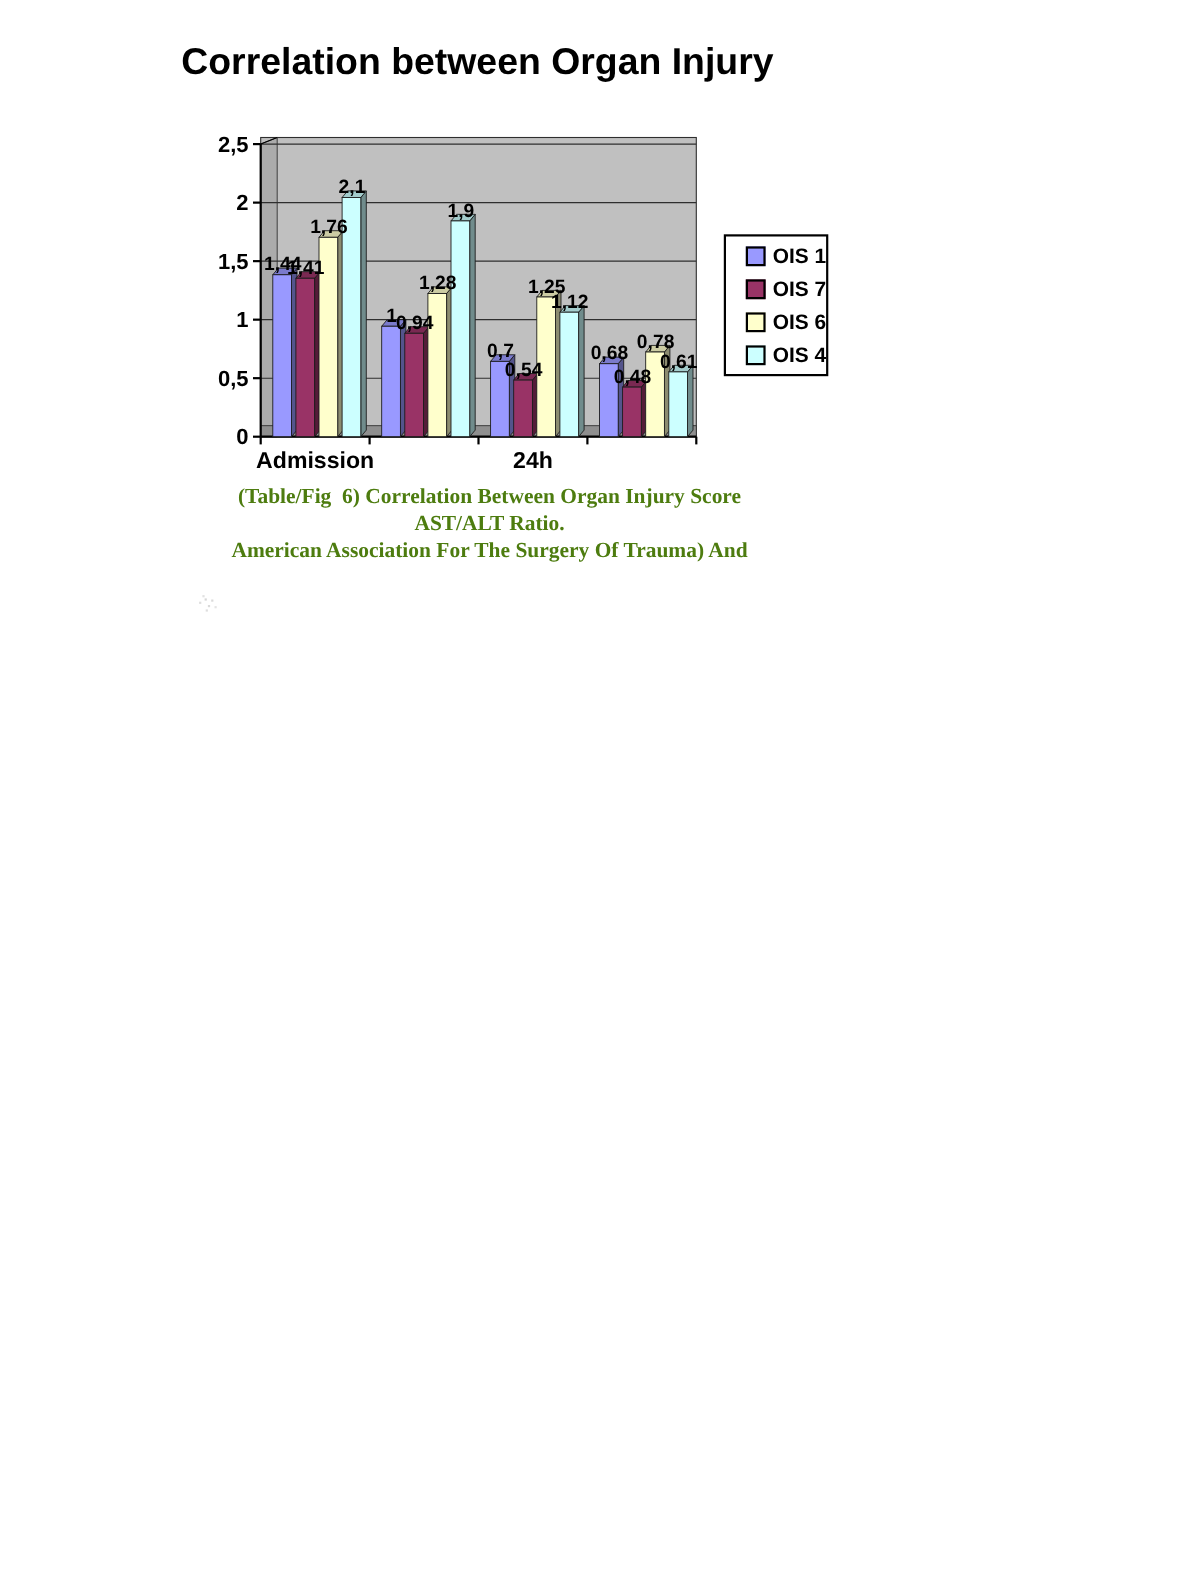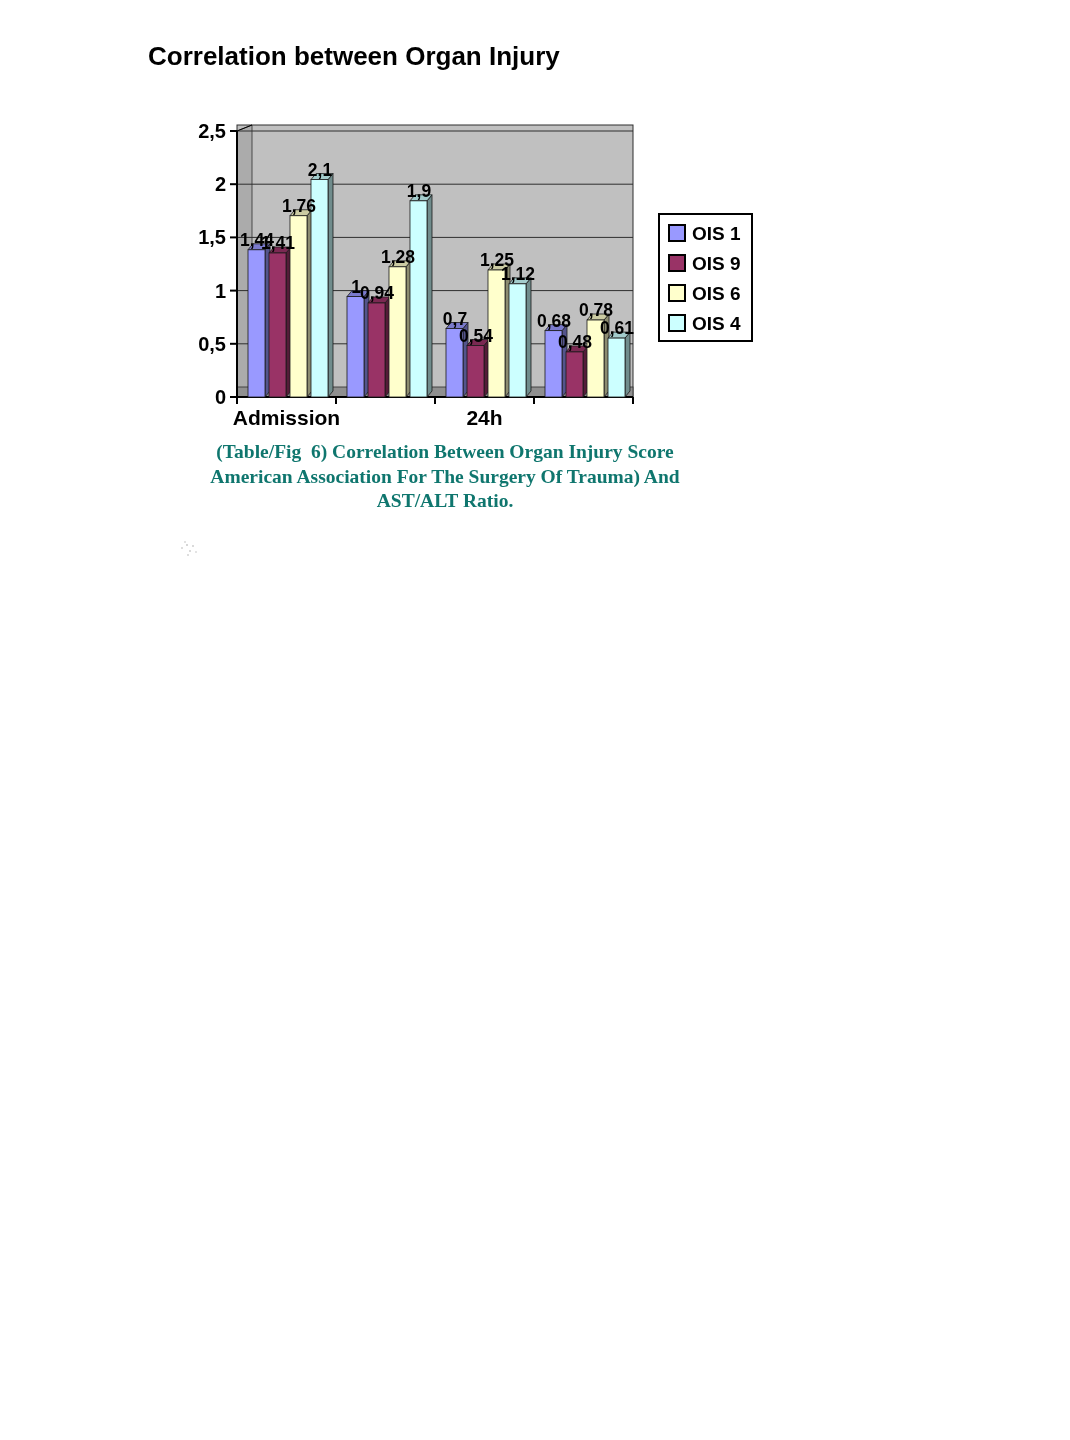--- a/index.html
+++ b/index.html
@@ -1,38 +1,38 @@
 <!DOCTYPE html>
 <html><head>
 <meta charset="utf-8">
 <style>
   html,body{margin:0;padding:0;}
   body{
     width:1070px;height:1440px;background:#ffffff;position:relative;
     font-family:"Liberation Sans",sans-serif;color:#000;
   }
   .chart-title{
-    position:absolute;left:148px;top:38px;width:572px;
-    font-weight:bold;font-size:26px;line-height:36px;color:#000;
+    position:absolute;left:148px;top:38px;width:572px;text-align:center;
+    font-weight:bold;font-size:34px;line-height:36px;color:#000;
   }
   #chart-svg{position:absolute;left:150px;top:20px;}
   .legend{
     position:absolute;left:658px;top:213px;width:95px;height:129px;
     box-sizing:border-box;border:2px solid #000;background:#fff;
     padding:3px 0 0 8px;
   }
-  .legend-item{display:flex;align-items:center;height:30px;}
+  .legend-item{display:flex;align-items:center;height:30px;justify-content:flex-end;}
   .legend-swatch{
     width:14px;height:14px;border:2px solid #000;margin-right:6px;flex:0 0 auto;
   }
   .legend-label{font-weight:bold;font-size:19px;line-height:19px;white-space:nowrap;}
   .caption{
     position:absolute;left:150px;top:440px;width:590px;text-align:center;
     font-family:"Liberation Serif",serif;font-weight:bold;font-size:19.5px;
-    line-height:24.5px;color:#0f766e;
+    line-height:24.5px;color:#4d7c0f;
   }
   .caption div{white-space:pre-wrap;}
   .artifact{
     position:absolute;left:186px;top:544px;width:2px;height:2px;background:#d6d6d6;
     box-shadow:6px 1px #dadada,-5px 3px #dedede,3px 6px #dadada,
                -2px -3px #e2e2e2,1px 10px #dedede,9px 7px #e4e4e4;
   }
 </style>
 </head>
 <body>
@@ -138,31 +138,31 @@
     <text x="467" y="314.096" text-anchor="middle" font-size="17.5" font-weight="bold" font-family="&quot;Liberation Sans&quot;,sans-serif" fill="#000">0,61</text>
   </svg>
 
 <div class="legend" id="legend-box">
     <div class="legend-item">
       <span class="legend-swatch" style="background: rgb(153, 153, 255);"></span>
       <span class="legend-label">OIS 1</span>
     </div>
     <div class="legend-item">
       <span class="legend-swatch" style="background: rgb(153, 51, 102);"></span>
-      <span class="legend-label">OIS 9</span>
+      <span class="legend-label">OIS 7</span>
     </div>
     <div class="legend-item">
       <span class="legend-swatch" style="background: rgb(255, 255, 204);"></span>
       <span class="legend-label">OIS 6</span>
     </div>
     <div class="legend-item">
       <span class="legend-swatch" style="background: rgb(204, 255, 255);"></span>
       <span class="legend-label">OIS 4</span>
     </div>
   </div>
 
 <div class="caption">
   <div>(Table/Fig  6) Correlation Between Organ Injury Score</div>
+  <div>AST/ALT Ratio.</div>
   <div>American Association For The Surgery Of Trauma) And</div>
-  <div>AST/ALT Ratio.</div>
 </div>
 
 <div class="artifact"></div>
 
 </body></html>

